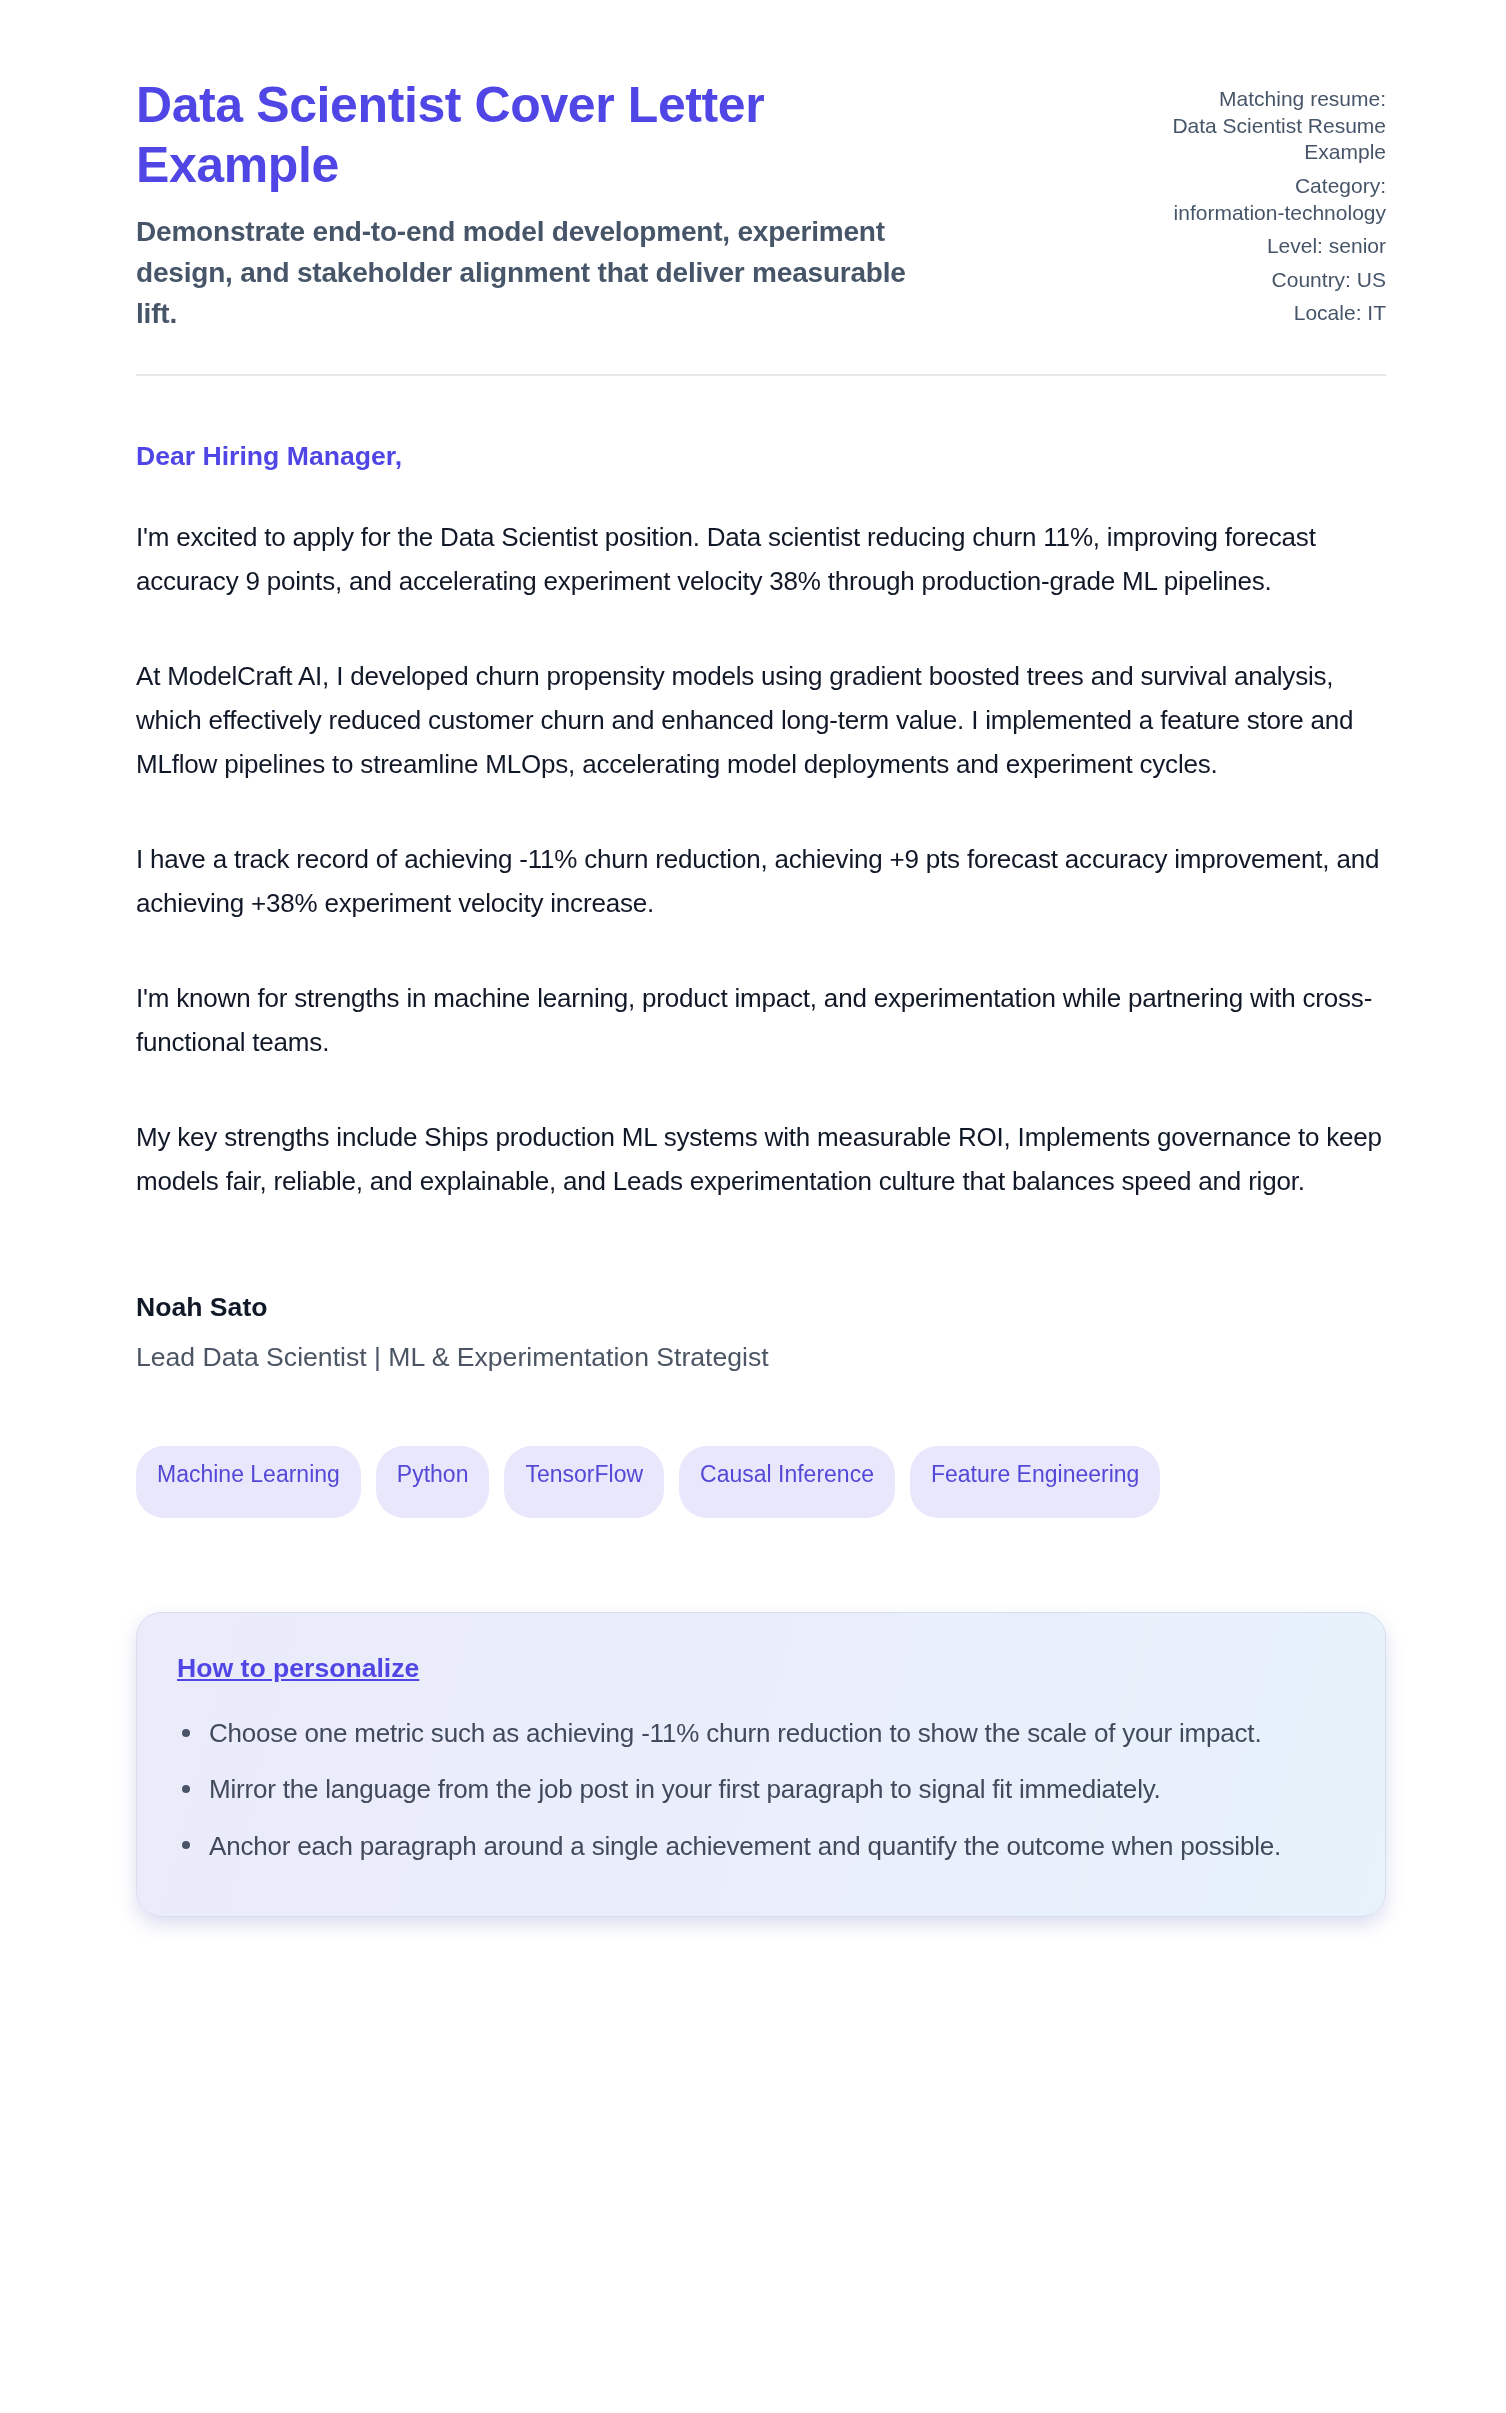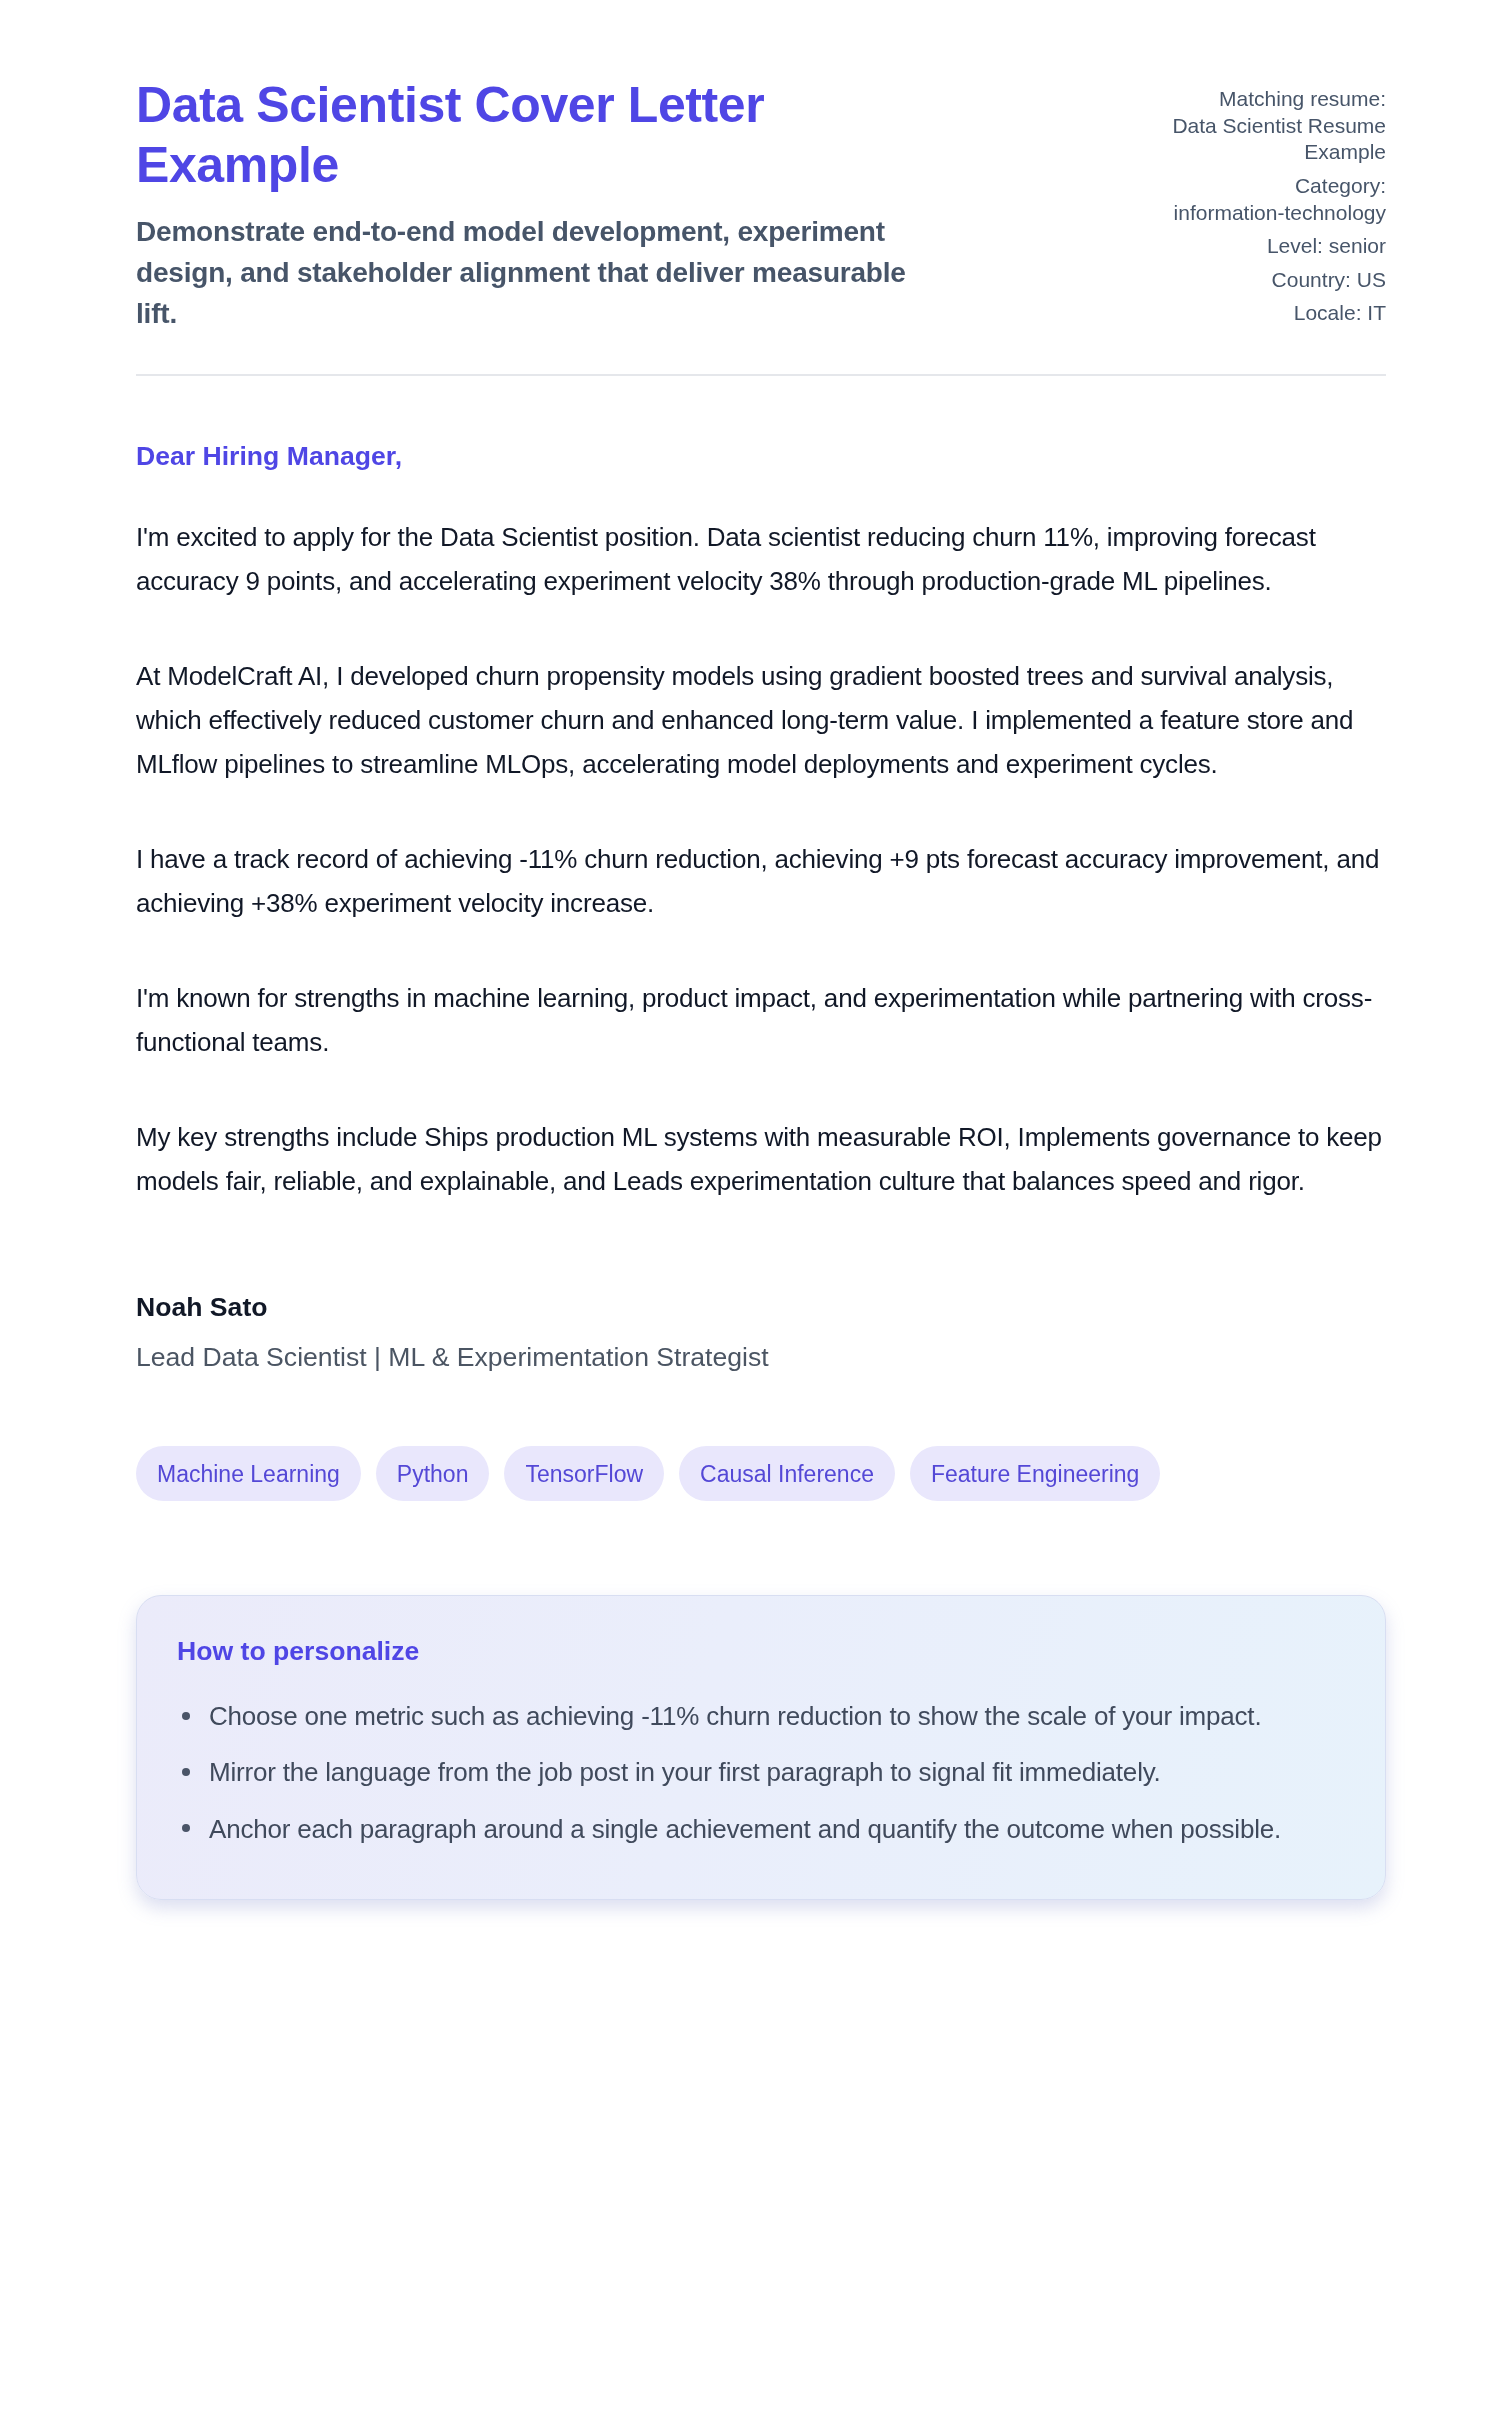--- a/index.html
+++ b/index.html
@@ -42,34 +42,34 @@
   .para {
     margin: 0 0 51px 0; max-width: 1250px;
     font-size: 26px; line-height: 44px; color: #111827; letter-spacing: -0.2px;
   }
   .sig-name { margin: 89px 0 0 0; font-size: 26.6px; font-weight: 700; color: #111827; }
   .sig-role { margin: 19.5px 0 0 0; font-size: 26.6px; color: #4b5563; }
 
   
   .tags { display: flex; flex-wrap: wrap; gap: 15px; margin-top: 73px; }
   .tag {
-    display: inline-block; height: 55px; line-height: 57px; padding: 0 21px;
+    display: inline-block; height: 72px; line-height: 57px; padding: 0 21px;
     border-radius: 28px; background: #e9e7fc; color: #5448d6;
     font-size: 23px; white-space: nowrap;
   }
 
   
   .tips {
     margin-top: 94px; box-sizing: border-box; max-width: 1250px;
     padding: 40px 40px 48px 40px;
     border: 0.9px solid #d8def2; border-radius: 25px;
     background: linear-gradient(105deg, #ebebfa 0%, #eaeefb 45%, #e7f2fb 100%);
     box-shadow: 0 8px 17.7px rgba(125, 135, 200, 0.28);
   }
-  .tips-heading { margin: 0 0 26.6px 0; font-size: 26.6px; font-weight: 700; color: #4f46e5; }
+  .tips-heading { margin: 0 0 26.6px 0; font-size: 26.6px; font-weight: 700; color: #4f46e5; text-decoration: underline; }
   .tips ul { margin: 0; padding: 0; list-style: none; }
   .tips li {
     position: relative; padding-left: 32px; margin-bottom: 12.4px;
     font-size: 26px; line-height: 44px; color: #404a5c; letter-spacing: -0.2px;
   }
   .tips li:last-child { margin-bottom: 0; }
   .tips li::before {
     content: ""; position: absolute; left: 5.3px; top: 17.7px;
     width: 8px; height: 8px; border-radius: 50%; background: #4a5468;
   }

